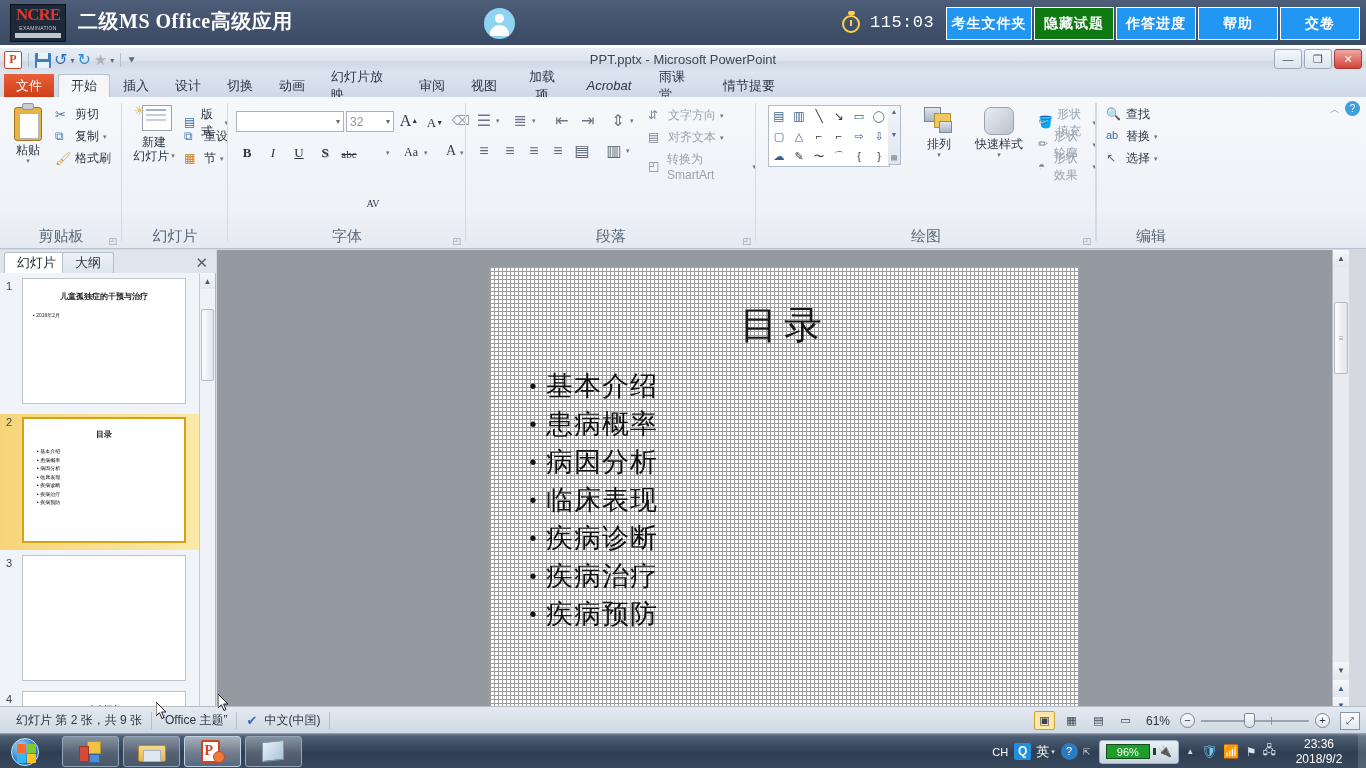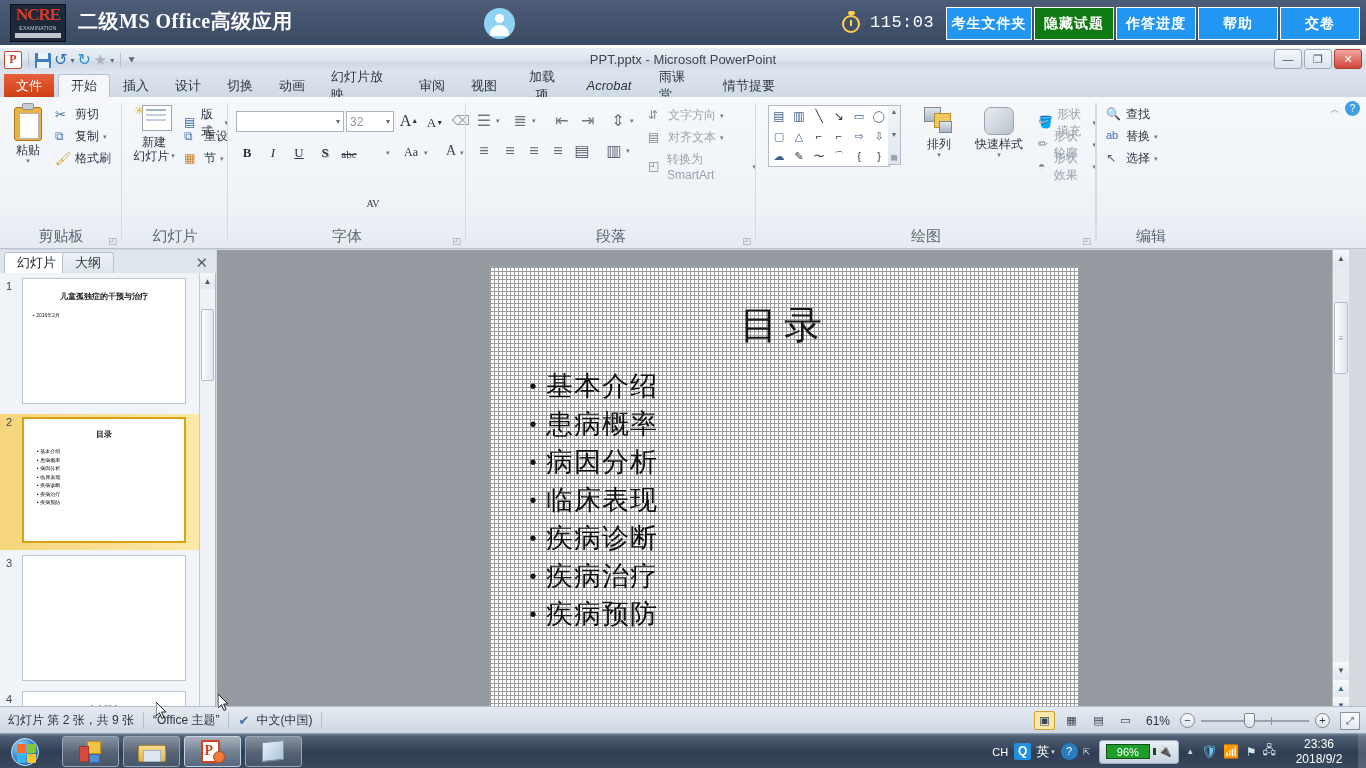--- a/index.html
+++ b/index.html
@@ -815,21 +815,21 @@
       </div>
     </div>
 
     <div class="note-split">
       <div style="text-align:center;font-size:8px;color:#4c5663;line-height:24px;">▼</div>
     </div>
     <div class="notes">单击此处添加备注</div>
   </div>
 
   <div class="statusbar">
-    <span style="margin-left:8px;">幻灯片 第 2 张，共 9 张</span>
+    <span style="margin-left:16px;">幻灯片 第 2 张，共 9 张</span>
     <span class="sb-sep"></span>
     <span>“Office 主题”</span>
     <span class="sb-sep"></span>
     <span style="color:#3a6fa8;font-size:13px;margin-right:7px;">✔</span>
     <span>中文(中国)</span>
     <span class="sb-sep"></span>
 
     <div class="zoomarea">
       <div class="viewbtn active">▣</div>
       <div class="viewbtn">▦</div>

